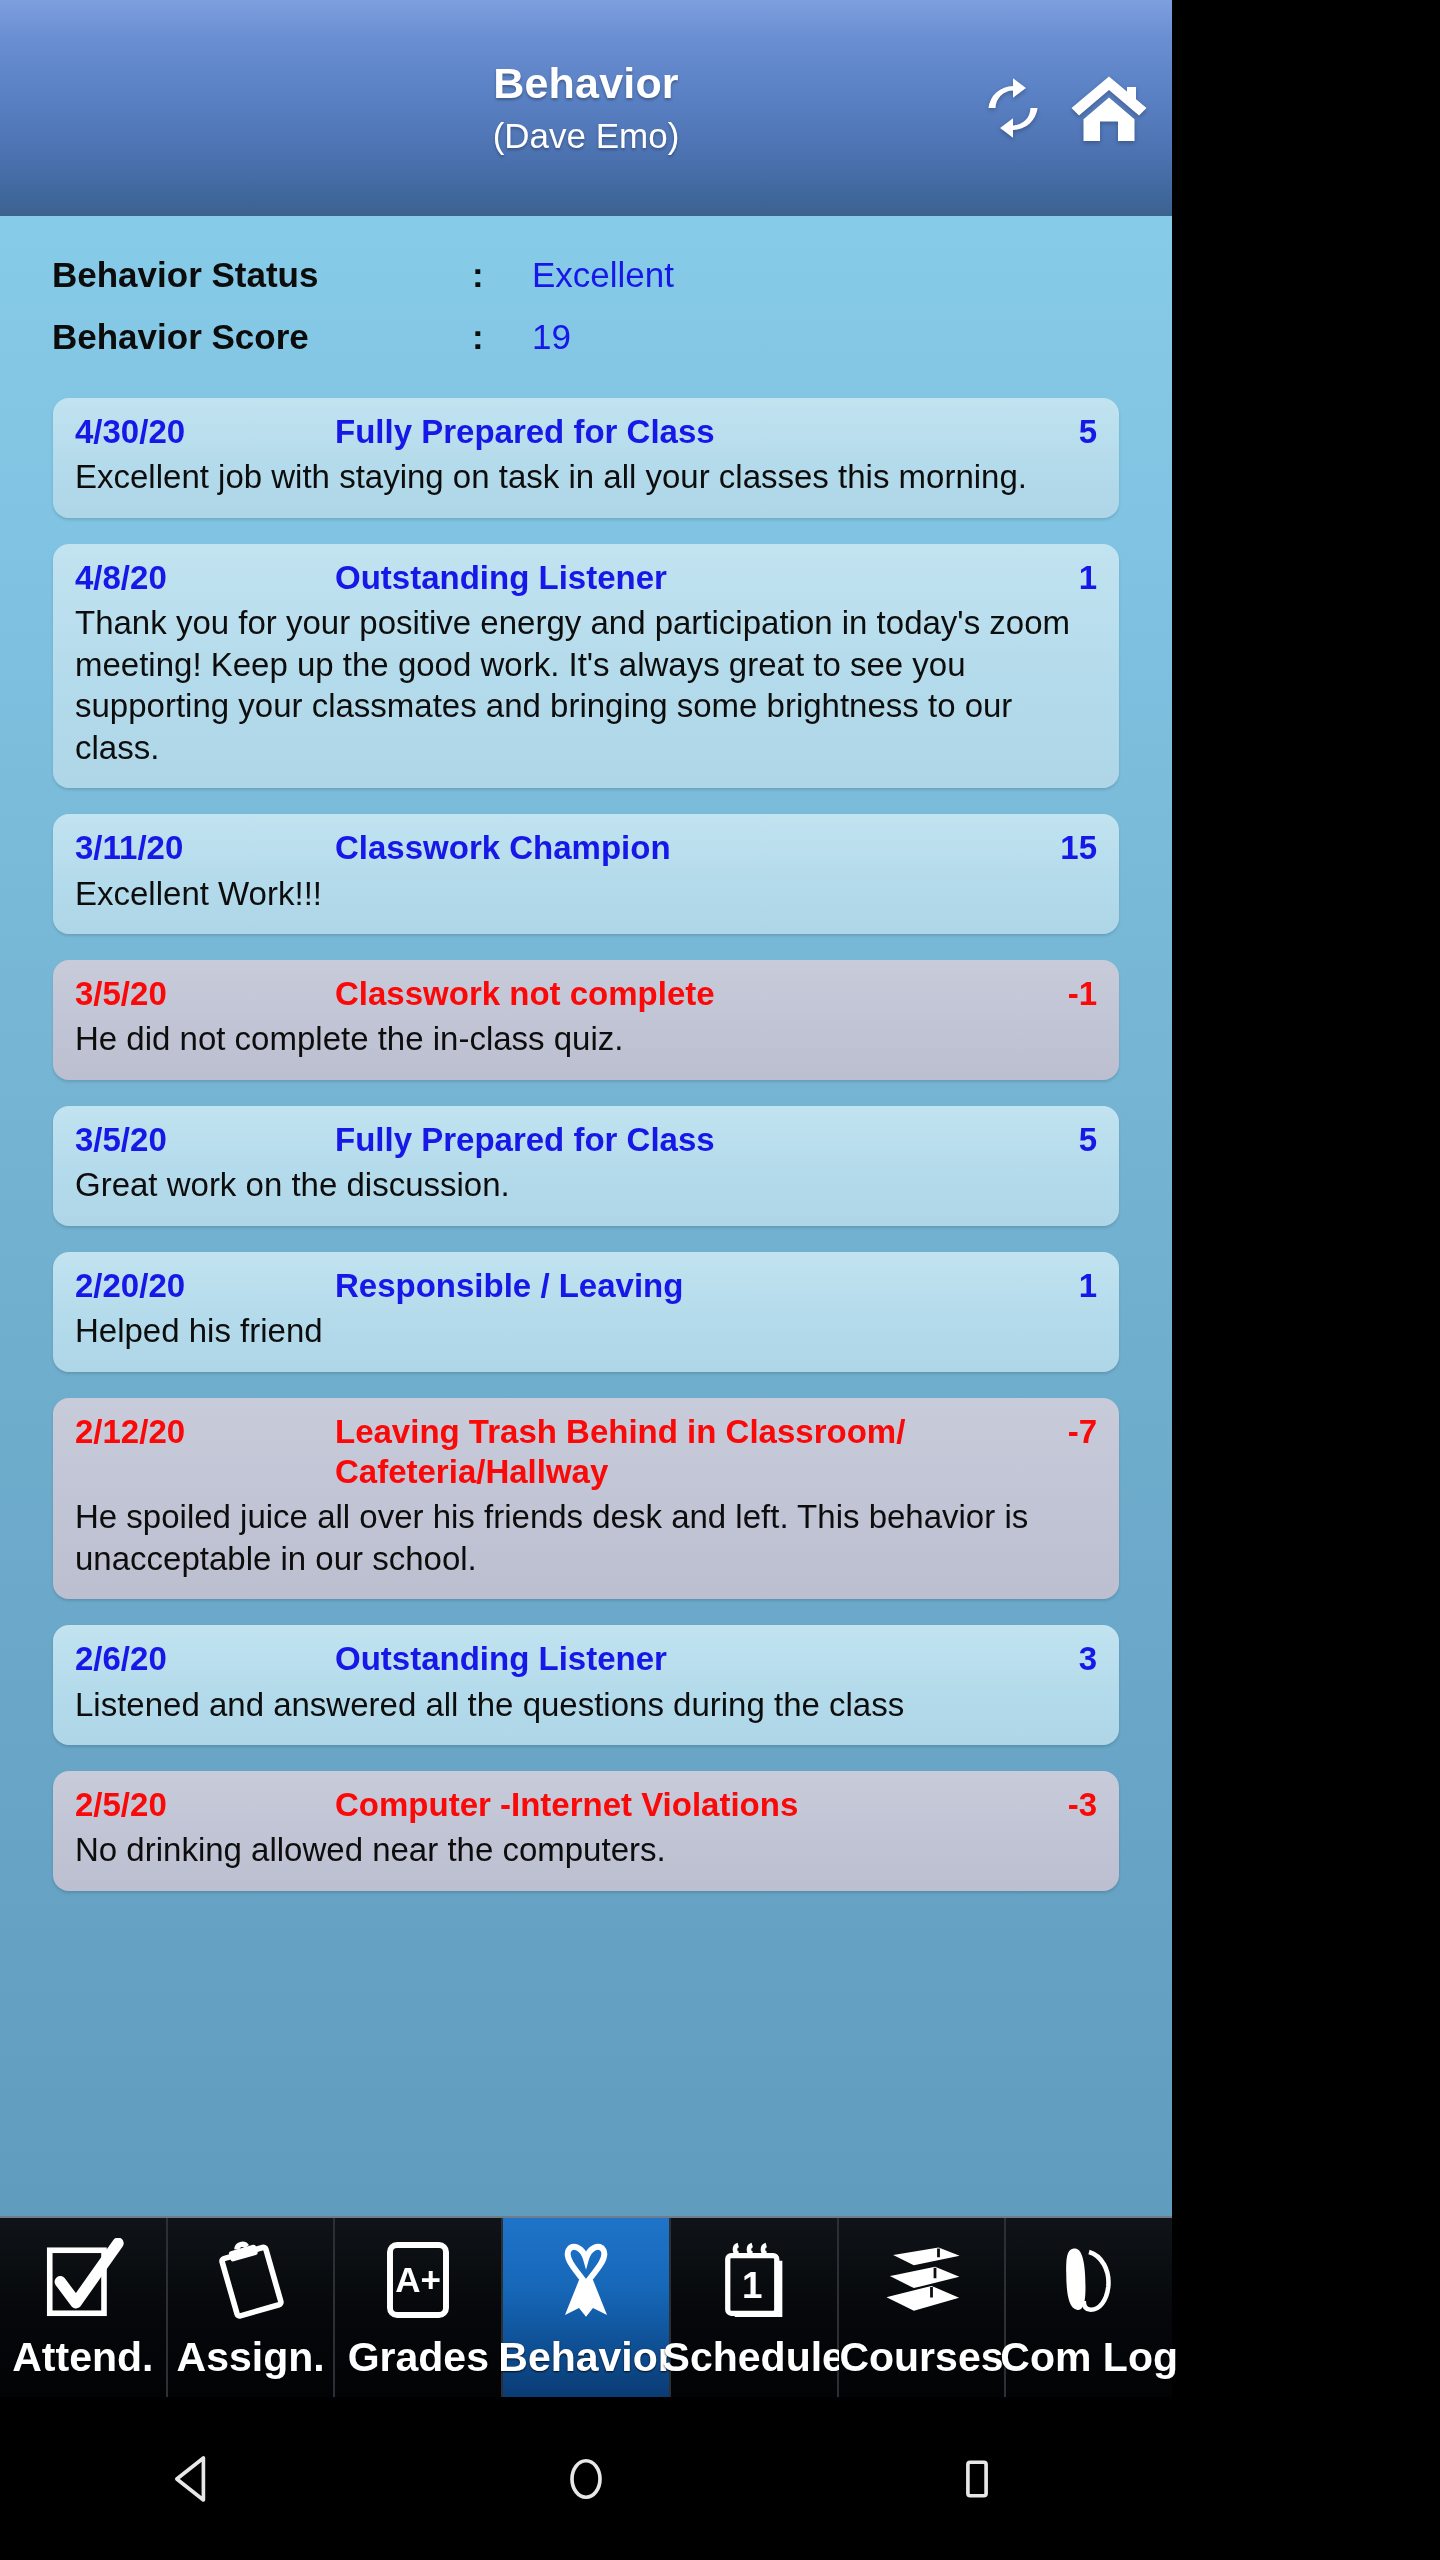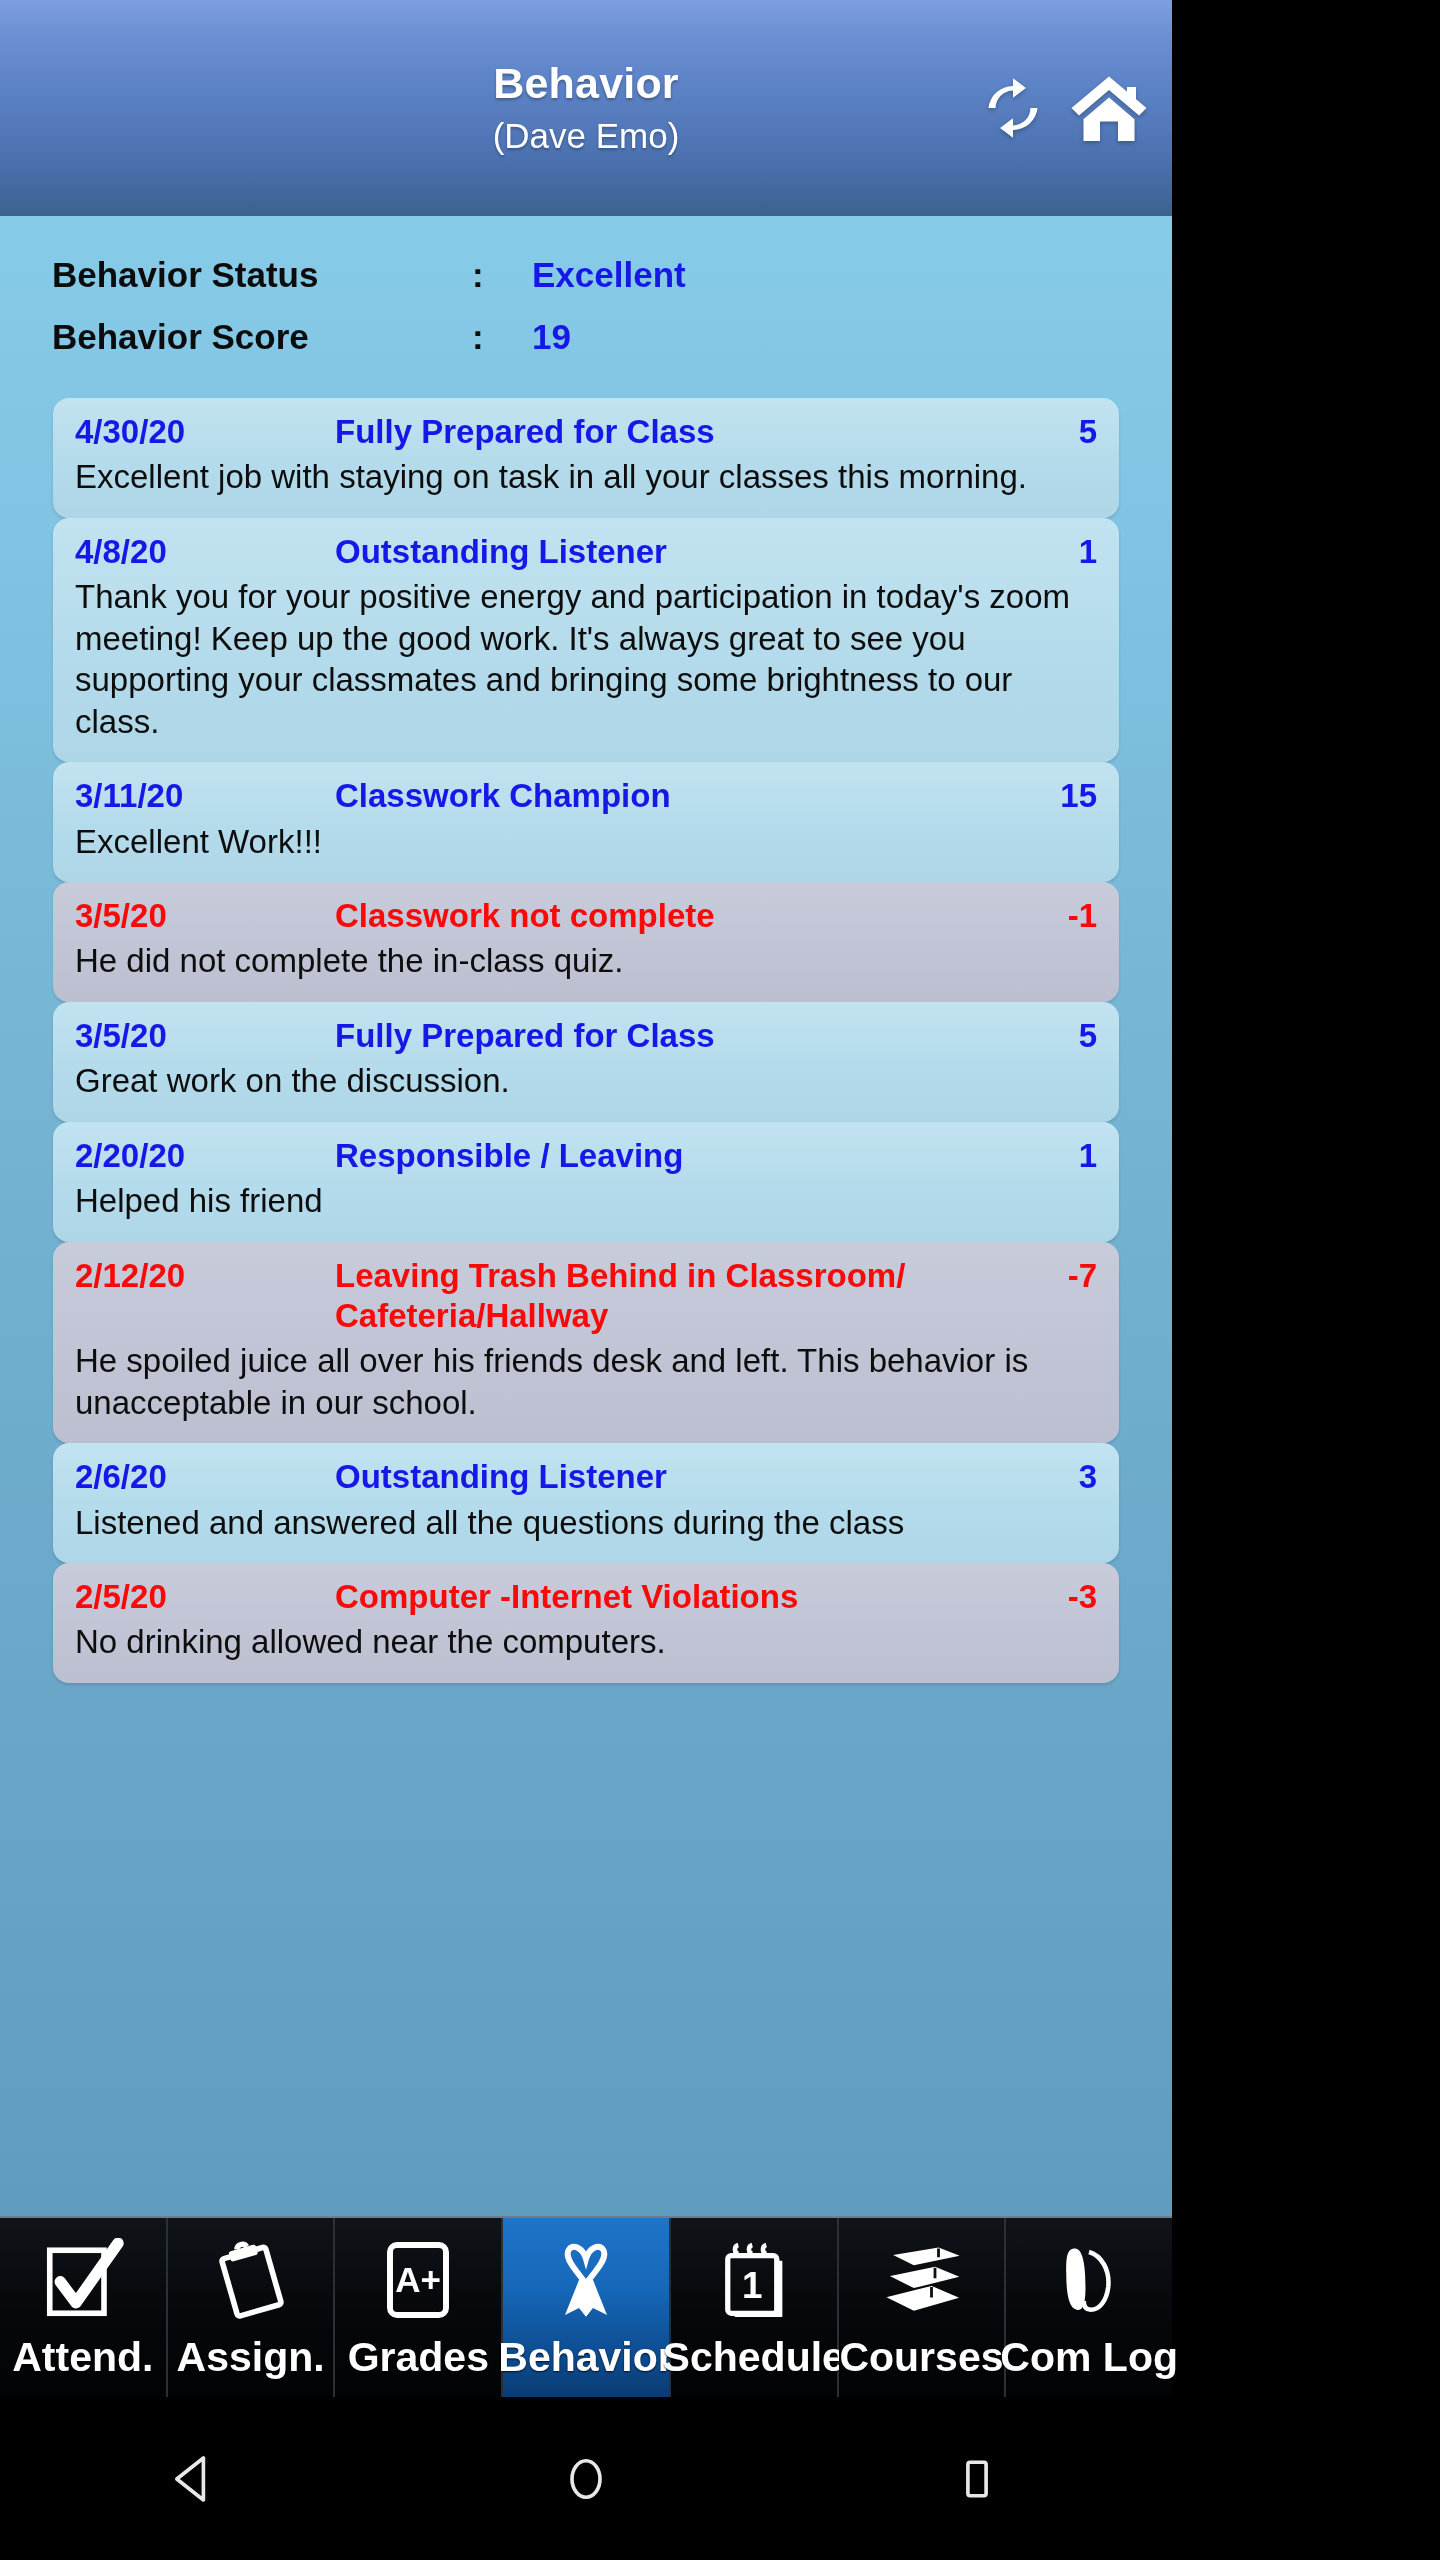--- a/index.html
+++ b/index.html
@@ -76,28 +76,29 @@
   }
   .status-colon {
     color: #0c0c0c;
     font-size: 35px;
     font-weight: bold;
     width: 60px;
   }
   .status-value {
     color: #1717e8;
     font-size: 35px;
-    font-weight: bold;
+    font-weight: normal;
   }
 
   
   .cards { padding: 22px 53px 0 53px; }
   .card {
     border-radius: 16px;
     padding: 14px 22px 20px 22px;
+    margin-bottom: 26px;
     box-shadow: 0 2px 3px rgba(0,0,0,.13);
   }
   .card.pos { background: linear-gradient(180deg,#c2e3f0 0%, #b4dbeb 55%, #aed6e7 100%); }
   .card.neg { background: linear-gradient(180deg,#c7cbda 0%, #c0c4d4 55%, #bbbfd0 100%); }
 
   .card-top {
     display: flex;
     align-items: flex-start;
     gap: 10px;
   }

